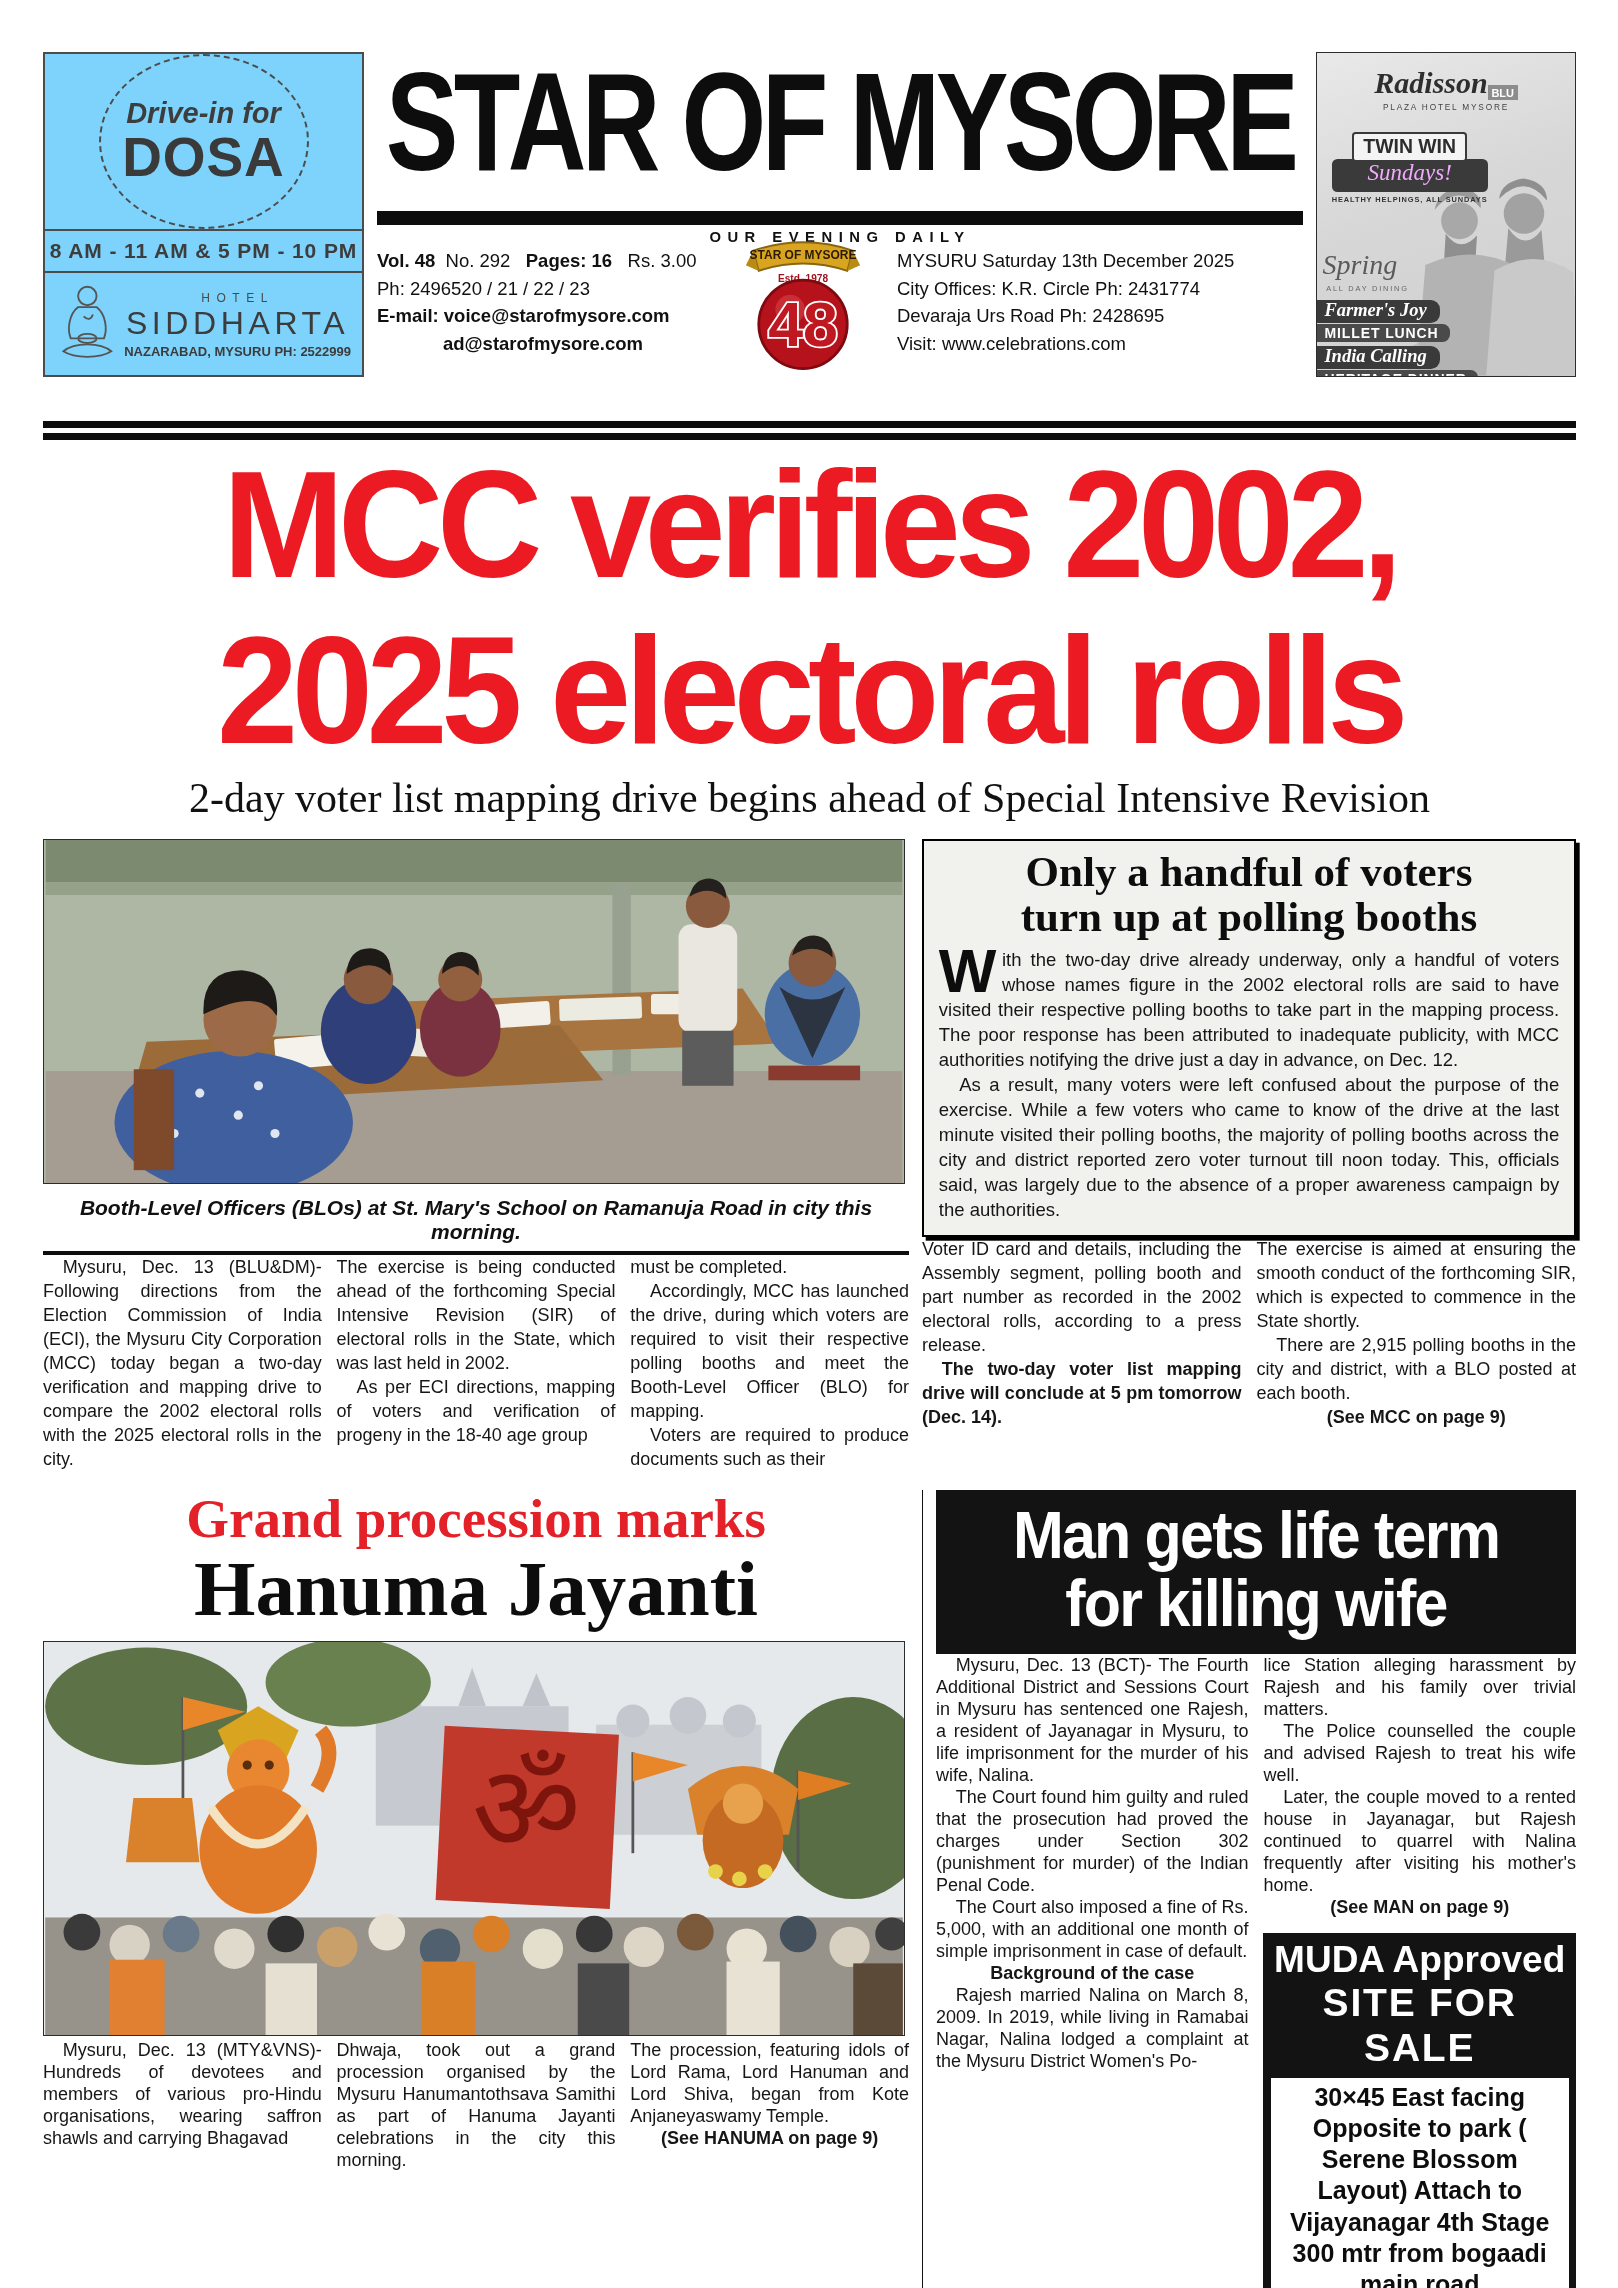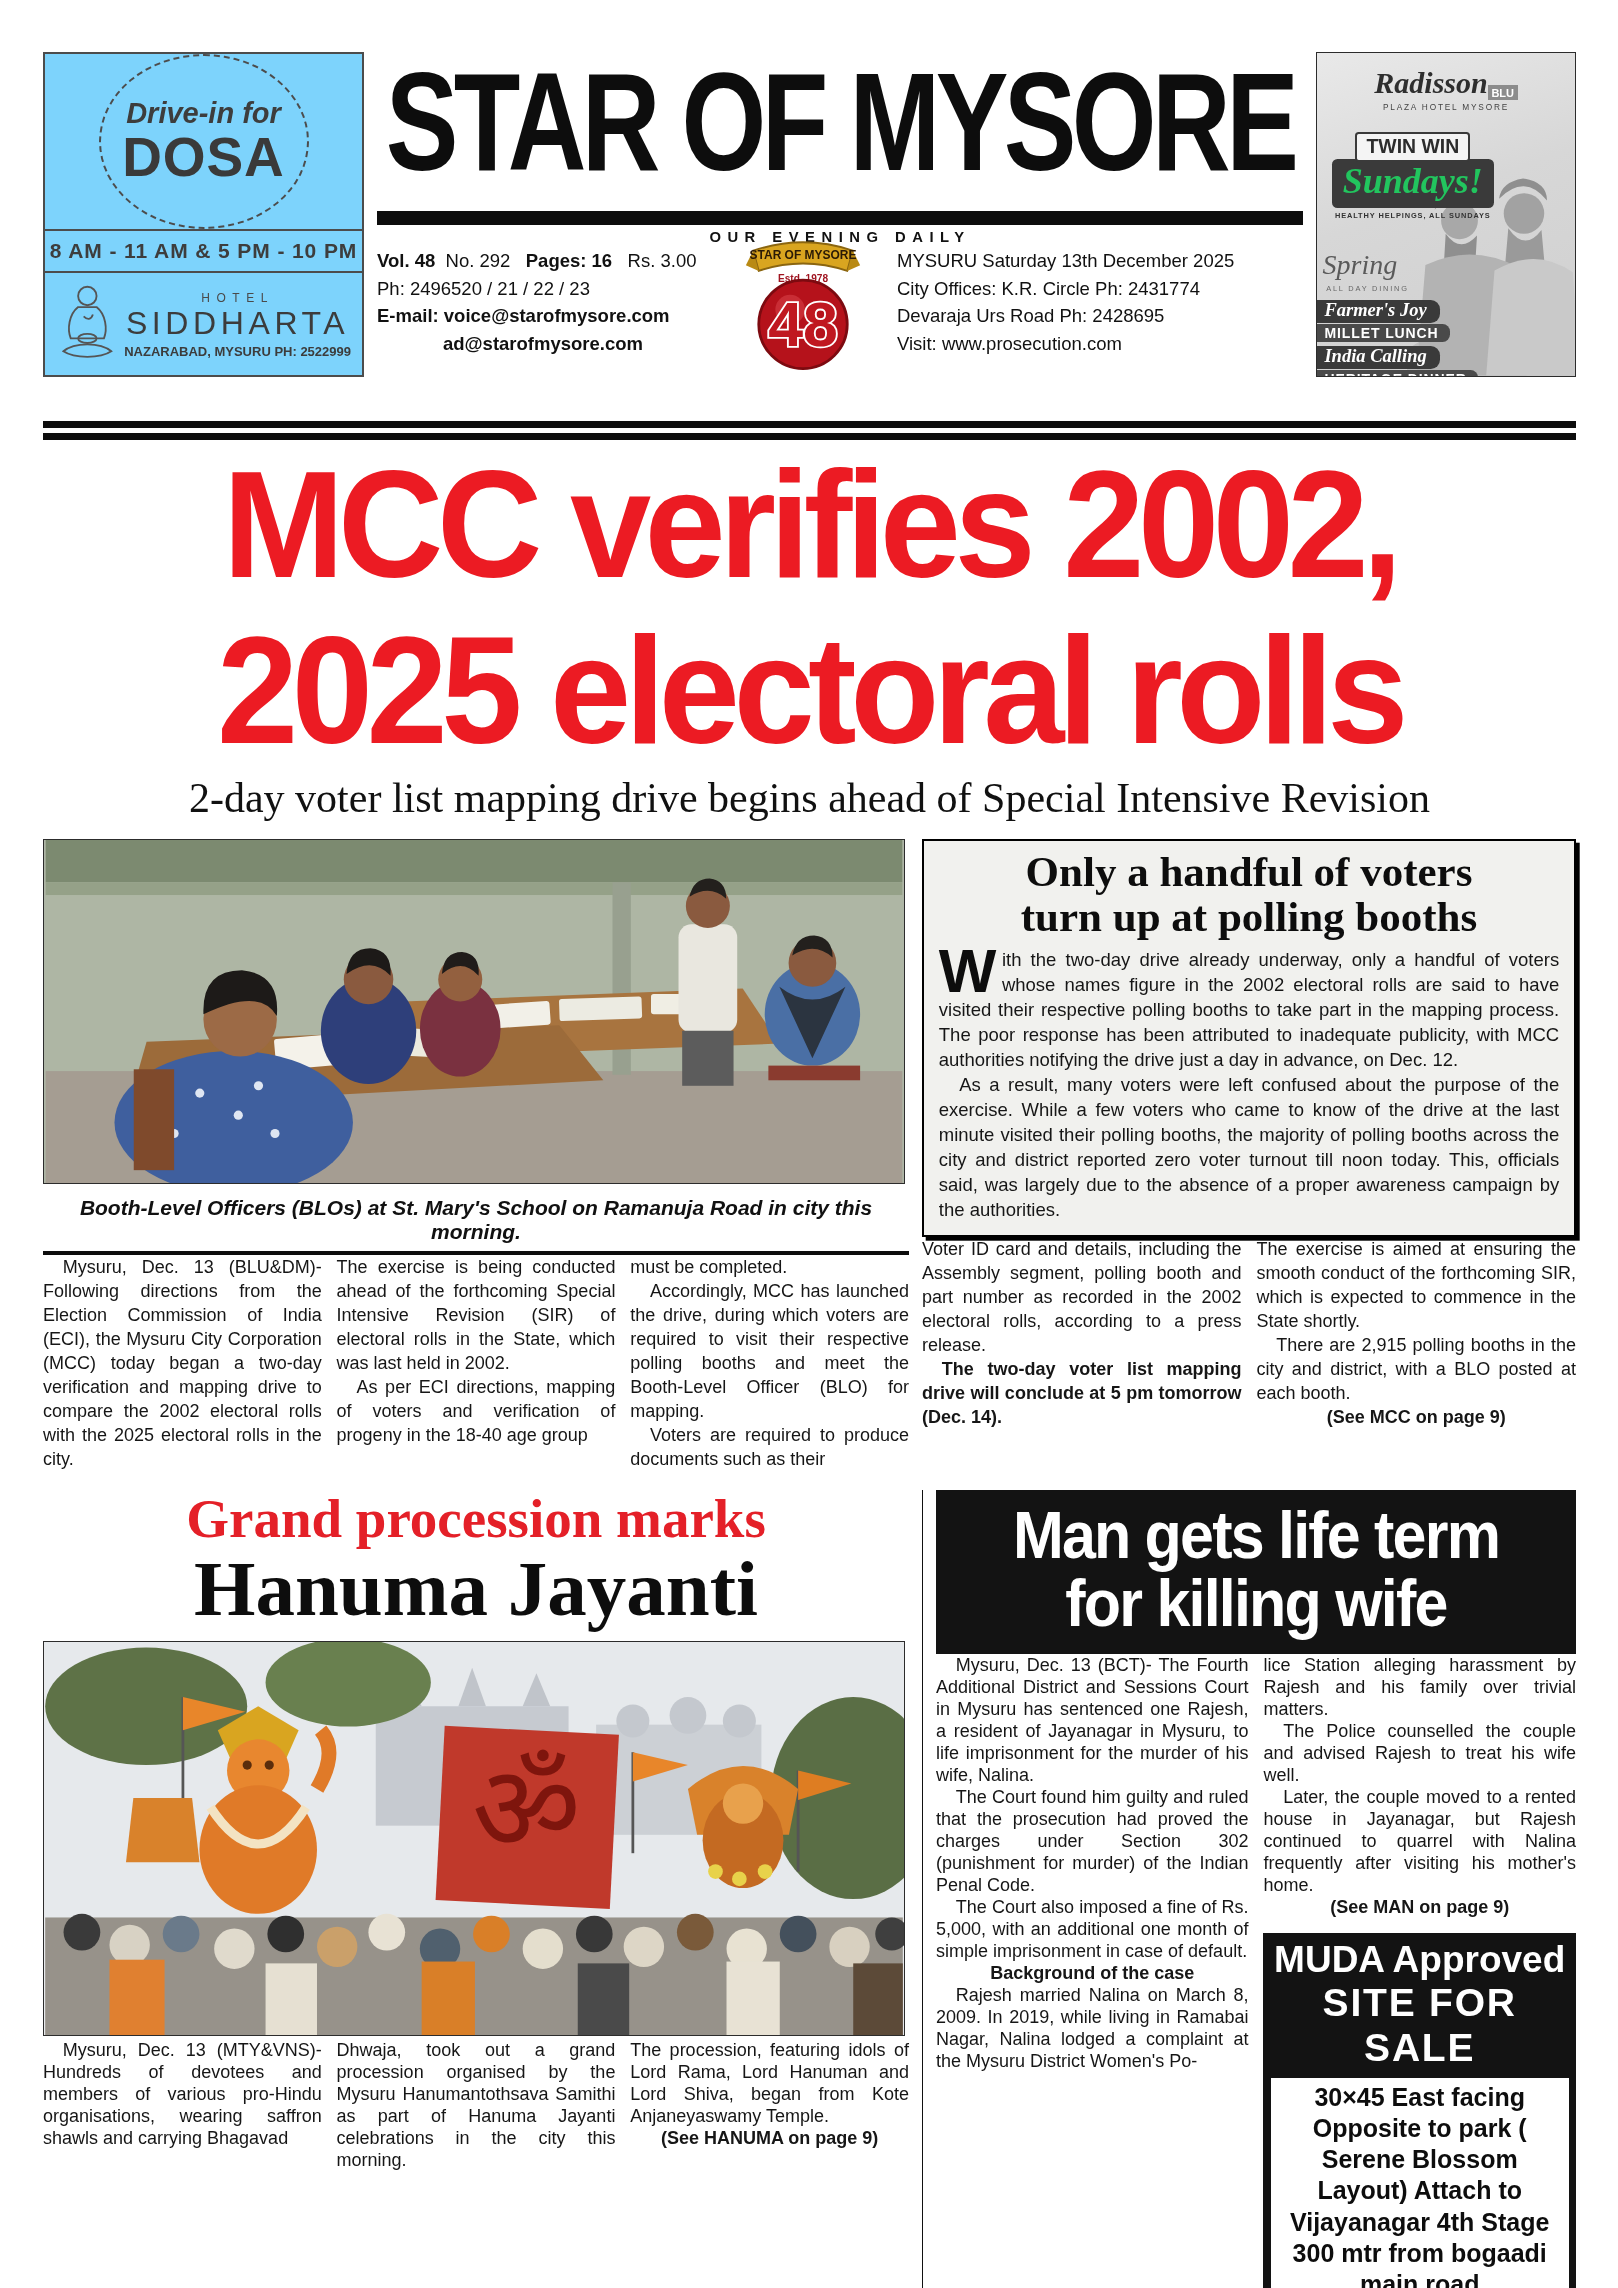--- a/index.html
+++ b/index.html
@@ -31,21 +31,21 @@
   .badge { width:118px; margin-top:-13px; flex:0 0 auto; }
 
   .ad-radisson { width:260px; height:325px; margin-top:16.6px; border:1.8px solid #2c2c2c; position:relative; background:linear-gradient(160deg,#e9e9e9 0%,#d7d7d7 45%,#cfcfcf 100%); overflow:hidden; font-size:0; }
   .rad-figs { position:absolute; right:-7.4px; bottom:0; }
   .rad-brand { position:absolute; top:13px; left:0; width:100%; text-align:center; }
   .rad-script { font-family:"Liberation Serif", serif; font-style:italic; font-weight:700; font-size:30px; color:#2e2e2e; display:inline; }
   .rad-blu { display:inline-block; background:#8c8c8c; color:#fff; font-size:11px; font-weight:700; padding:1.8px 3.7px; vertical-align:middle; }
   .rad-sub { font-size:8.3px; letter-spacing:1.8px; color:#444; margin-top:1.8px; }
   .rad-badge { position:absolute; top:79px; left:14.8px; text-align:center; }
   .rad-twin { display:inline-block; border:2.8px solid #3a3a3a; background:#f4f4f4; color:#2c2c2c; font-weight:800; font-size:19.4px; padding:1.8px 9.2px; border-radius:3.7px; }
-  .rad-sundays { display:block; background:#3a3a3a; color:#22c55e; font-family:"Liberation Serif", serif; font-style:italic; font-weight:700; font-size:36px; padding:1.8px 11px 5.5px; border-radius:5.5px; margin-top:-3.7px; }
+  .rad-sundays { display:block; background:#3a3a3a; color:#f0abfc; font-family:"Liberation Serif", serif; font-style:italic; font-weight:400; font-size:23px; padding:1.8px 11px 5.5px; border-radius:5.5px; margin-top:-3.7px; }
   .rad-healthy { display:block; font-size:7.4px; font-weight:700; color:#333; letter-spacing:0.9px; margin-top:2.8px; }
   .rad-spring { position:absolute; top:196px; left:5.5px; font-family:"Liberation Serif", serif; font-style:italic; font-size:28px; color:#5a5a5a; }
   .rad-spring-sub { position:absolute; top:231px; left:9.2px; font-size:7.4px; letter-spacing:1.8px; color:#666; }
   .rad-offer1 { position:absolute; top:247px; left:0; }
   .rad-offer2 { position:absolute; top:293px; left:0; }
   .rad-pill-script { display:block; background:#3a3a3a; color:#fff; font-family:"Liberation Serif", serif; font-style:italic; font-weight:700; font-size:18.5px; padding:0.9px 13px 1.8px 7.4px; border-radius:0 9.2px 9.2px 0; width:max-content; }
   .rad-pill-bold { display:block; background:#4a4a4a; color:#fff; font-weight:800; font-size:14px; letter-spacing:0.9px; padding:0.9px 11px 0.9px 7.4px; border-radius:0 7.4px 7.4px 0; width:max-content; margin-top:0.9px; }
   .rad-time { display:block; font-size:8.3px; font-weight:700; color:#3d3d3d; margin:1.8px 0 0 7.4px; }
 
   .double-rule { margin-top:5.5px; }
@@ -151,21 +151,21 @@
           <text x="64" y="52" font-size="11" font-weight="700" text-anchor="middle" fill="#a01420">Estd. 1978</text>
           <circle cx="64" cy="98" r="48" fill="#b5121b"></circle>
           <circle cx="64" cy="98" r="48" fill="none" stroke="#7d0a10" stroke-width="3"></circle>
           <circle cx="50" cy="82" r="16" fill="#d8434b" opacity="0.55"></circle>
           <text x="64" y="122" font-size="68" font-weight="800" text-anchor="middle" fill="#c01820" stroke="#ffffff" stroke-width="4" paint-order="stroke">48</text>
         </svg>
         <div class="info-right">
           <div class="em">MYSURU Saturday 13th December 2025</div>
           <div>City Offices: K.R. Circle  Ph: 2431774</div>
           <div>Devaraja Urs Road  Ph: 2428695</div>
-          <div class="em">Visit: www.prosecution.com</div>
+          <div class="em">Visit: www.celebrations.com</div>
         </div>
       </div>
     </div>
 
     <div class="ad-radisson">
       <svg class="rad-figs" width="175" height="222" viewBox="0 0 190 240">
         <ellipse cx="70" cy="250" rx="90" ry="60" fill="#bdbdbd"></ellipse>
         <ellipse cx="135" cy="250" rx="85" ry="70" fill="#c7c7c7"></ellipse>
         <path d="M30 60 Q55 30 80 58 Q82 40 58 36 Q34 38 30 60 Z" fill="#9a9a9a"></path>
         <circle cx="57" cy="72" r="20" fill="#a8a8a8"></circle>

